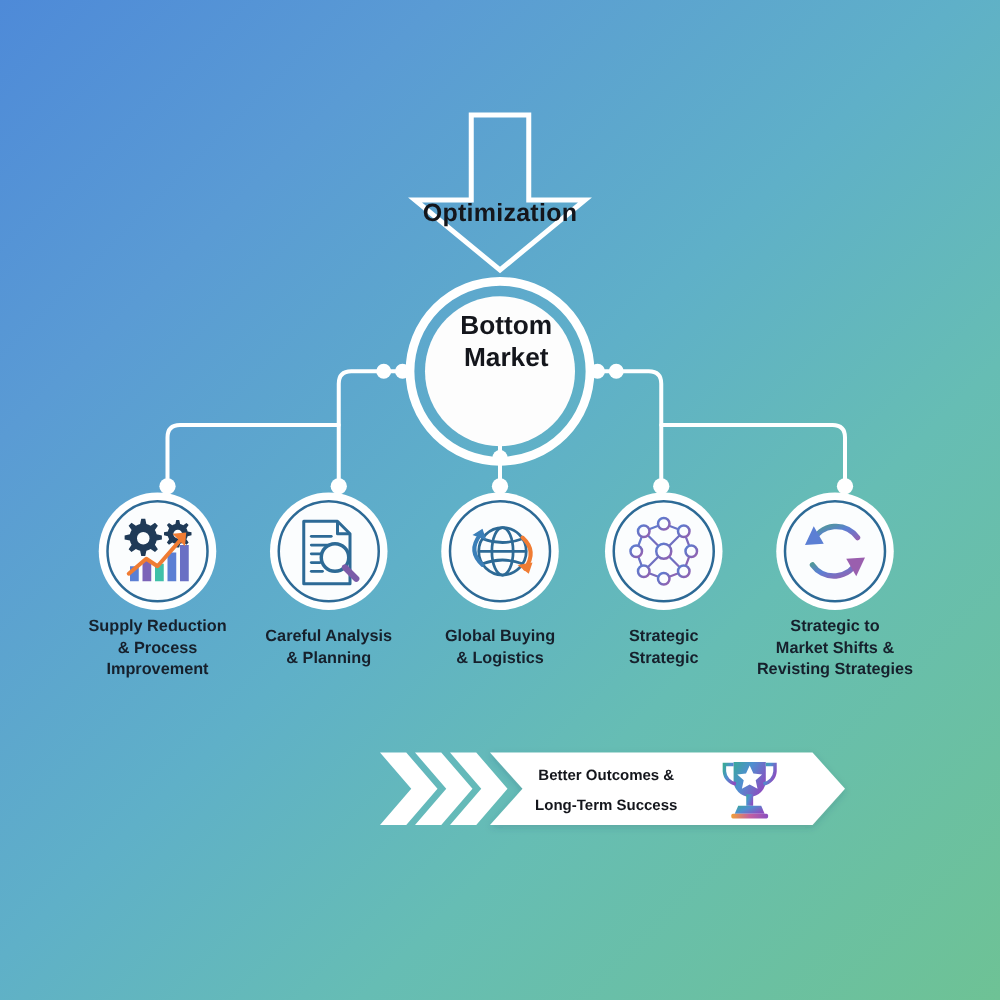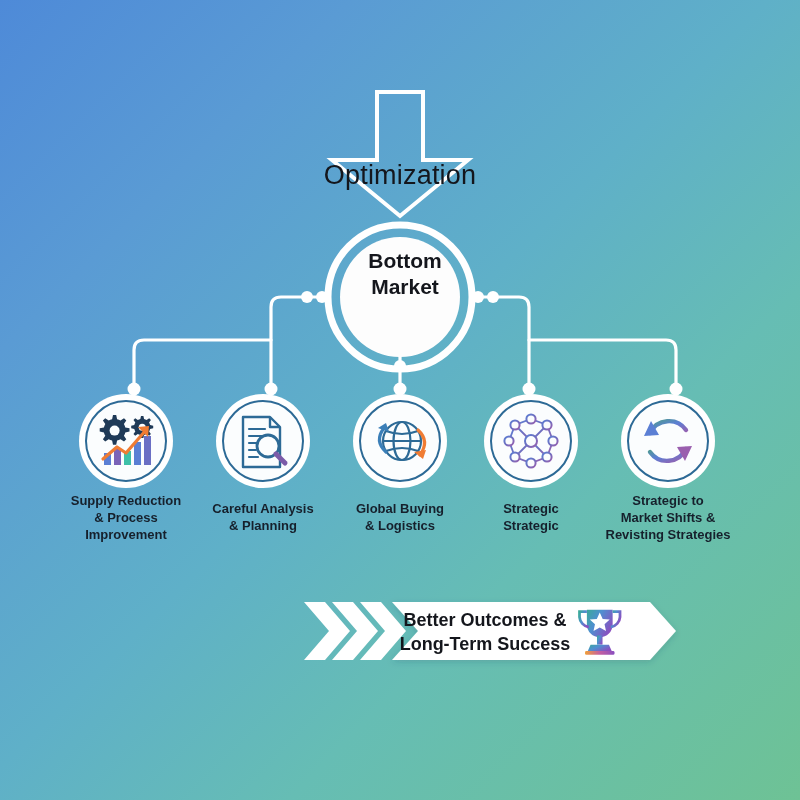--- a/index.html
+++ b/index.html
@@ -11,21 +11,21 @@
     position:relative;width:800px;height:800px;
     background:linear-gradient(135deg,#4e8ad8 0%, #5a9bd4 22%, #5fb0c8 48%, #66bdb4 68%, #6ec295 100%);
     overflow:hidden;
   }
   #svg-layer{position:absolute;left:0;top:0;width:800px;height:800px;}
 
   
   .opt-label{
     position:absolute;left:0;right:0;top:160px;
     text-align:center;
-    font-size:27px;font-weight:normal;color:#14161c;
+    font-size:20px;font-weight:bold;color:#14161c;
     letter-spacing:.2px;
   }
 
   
   .hub-text{
     position:absolute;left:330px;top:248px;width:150px;
     text-align:center;
     font-size:21px;line-height:26px;font-weight:bold;color:#14161c;
   }
 
@@ -33,21 +33,21 @@
   .node-label{
     position:absolute;text-align:center;
     font-size:13px;line-height:17px;font-weight:bold;color:#16202c;
     width:150px;
   }
 
   
   .banner-text{
     position:absolute;left:370px;top:608px;width:230px;
     text-align:center;
-    font-size:18px;line-height:24px;font-weight:bold;color:#14161c;
+    font-size:12px;line-height:24px;font-weight:bold;color:#14161c;
   }
 </style>
 </head>
 <body>
 
 <div id="canvas">
 
   <svg id="svg-layer" viewBox="0 0 800 800">
     <defs>
       <linearGradient id="gradNet" x1="0" y1="0" x2="1" y2="1">

